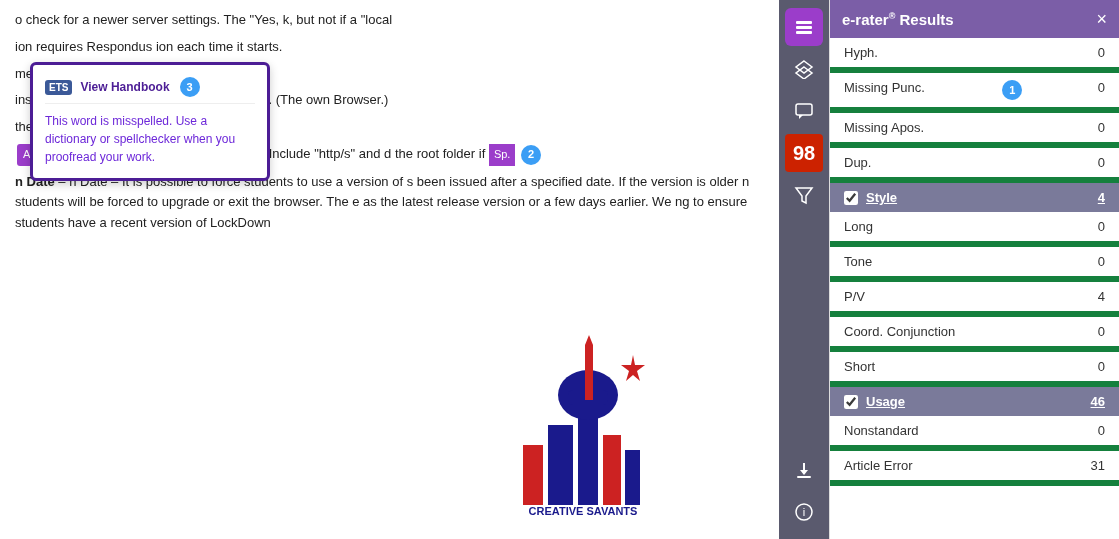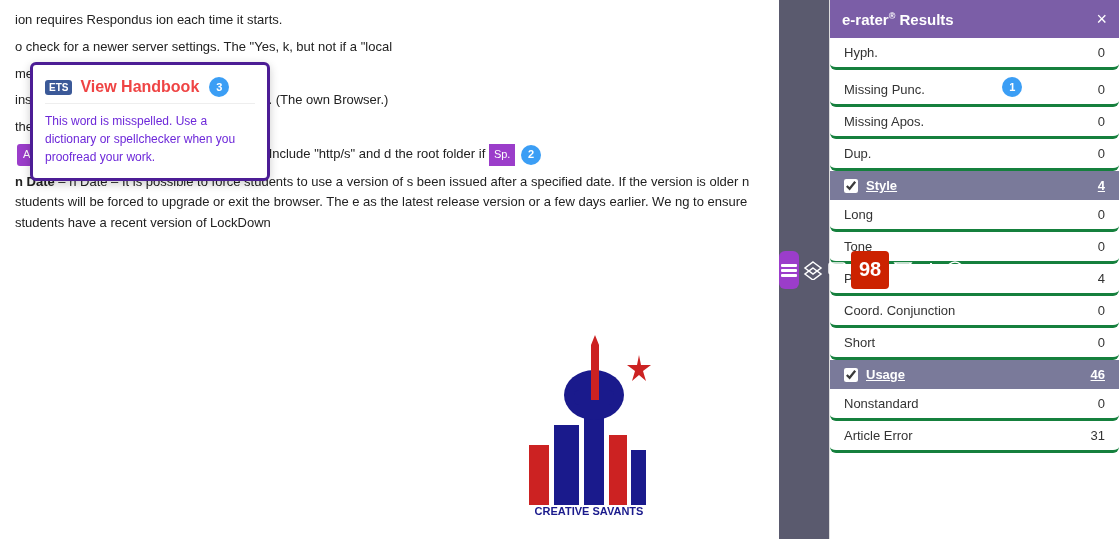--- a/index.html
+++ b/index.html
@@ -100,38 +100,38 @@
     .ets-badge {
       background: #3b5998;
       color: white;
       font-size: 10px;
       padding: 2px 4px;
       border-radius: 3px;
       font-weight: bold;
     }
 
     .tooltip-link {
-      color: #ef4444;
+      color: #4c1d95;
       text-decoration: none;
-      font-size: 16px;
+      font-size: 12px;
       font-weight: bold;
     }
 
     .tooltip-body {
       font-size: 12px;
       color: #6d28d9;
       line-height: 1.5;
     }
 
     
     .sidebar-toolbar {
       width: 50px;
       background: #5a5a6e;
       display: flex;
-      flex-direction: row;
+      flex-direction: column;
       align-items: center;
       padding: 8px 0;
       gap: 4px;
     }
 
     .toolbar-btn {
       width: 38px;
       height: 38px;
       display: flex;
       align-items: center;
@@ -198,26 +198,25 @@
       line-height: 1;
     }
 
     .panel-body {
       flex: 1;
       overflow-y: auto;
     }
 
     .metric-row {
       display: flex;
-      align-items: flex-end;
+      align-items: flex-start;
       justify-content: space-between;
       padding: 7px 14px;
-      border-bottom: 3px solid #15803d;
+      border-bottom: 6px solid #15803d;
       font-size: 13px;
-      border-radius: 6px;
     }
 
     .metric-label {
       color: #333;
     }
 
     .metric-value {
       color: #333;
       font-weight: normal;
     }
@@ -254,40 +253,40 @@
   <div class="tooltip-popup">
     <div class="tooltip-header">
       <span class="ets-badge">ETS</span>
       <a class="tooltip-link">View Handbook</a>
       <span class="circle-badge">3</span>
     </div>
     <div class="tooltip-body">This word is misspelled. Use a dictionary or spellchecker when you proofread your work.</div>
   </div>
 
   <div class="text-area">
+    <p><span>o check for a newer server settings. The "Yes, k, but not if a "local</span></p>
     <p><span>ion requires Respondus ion each time it starts.</span></p>
-    <p><span>o check for a newer server settings. The "Yes, k, but not if a "local</span></p>
     <p><span>ment system being used at</span></p>
     <p><span>institution's Desire2Learn r that URL instead. (The own Browser.)</span></p>
     <p>
       the r<span class="highlight-red">oo</span>t folder of the
     </p>
     <p>
       <span class="article-error-badge">Article Error</span>
       login, not the si
       <span class="article-error-badge">Article Error</span>
       . Include "http/s" and d the root folder if
       <span class="sp-badge">Sp.</span>
       <span class="circle-badge">2</span>
     </p>
     <p><span class="bold-text">n Date</span> – <span>n Date – It is possible to force students to use a version of s been issued after a specified date. If the version is older n students will be forced to upgrade or exit the browser. The e as the latest release version or a few days earlier. We ng to ensure students have a recent version of LockDown</span></p>
     <br>
   </div>
 
-  <div style="position:absolute; bottom:10px; right:80px; width:200px; ">
+  <div style="position:absolute; bottom:10px; right:96px; width:200px; text-align:center;">
     <svg width="180" height="200" viewBox="0 0 180 200">
 
       <g transform="translate(10,10)">
 
         <rect x="20" y="110" width="20" height="60" fill="#cc2222"></rect>
         <rect x="45" y="90" width="25" height="80" fill="#1a1a8c"></rect>
         <rect x="75" y="70" width="20" height="100" fill="#1a1a8c"></rect>
         <rect x="100" y="100" width="18" height="70" fill="#cc2222"></rect>
         <rect x="122" y="115" width="15" height="55" fill="#1a1a8c"></rect>
 

